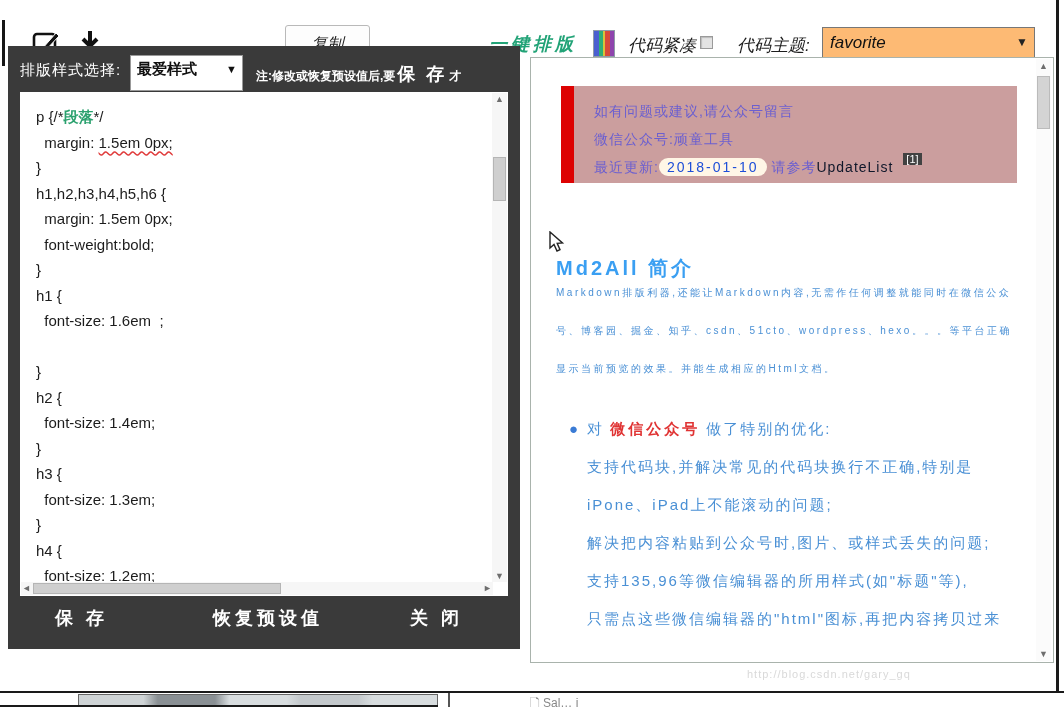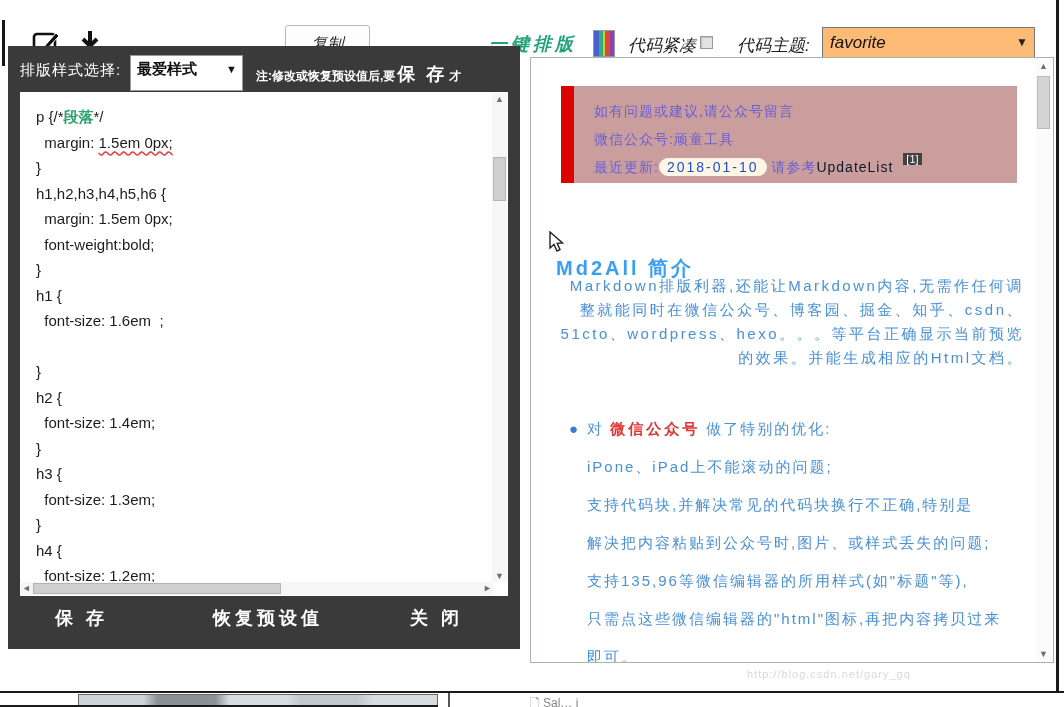--- a/index.html
+++ b/index.html
@@ -67,21 +67,21 @@
   #bq-date { background:#fff6e6; color:#1d4ed8; border-radius:9px; padding:1px 8px; letter-spacing:2px; }
   #bq-foot { background:#424242; color:#fff; font-size:11px; padding:0 3px;
              position:relative; top:-9px; margin-left:10px; letter-spacing:0; }
   #bq-link { color:#0f172a; }
 
   #pv-heading { position:absolute; left:25px; top:160px; color:#3a9ff2; font-size:20px;
                 font-weight:bold; letter-spacing:3px;margin-top:37px; }
   #cursor { position:absolute; left:17px; top:173px; }
 
   #pv-intro { position:absolute; left:25px; top:216px; width:468px; color:#4a90d5;
-              font-size:15px; line-height:24px; letter-spacing:2.5px;text-align:right; }
+              font-size:10px; line-height:38px; letter-spacing:2.5px; }
 
   #pv-bullet { position:absolute; left:56px; top:352px; width:440px; color:#4a90d5;
                font-size:15px; line-height:38px; letter-spacing:2px; }
   #pv-bullet .dot { position:absolute; left:-18px; top:0; color:#3a7bd5; font-size:15px; }
   #pv-bullet .hl { color:#e03333; font-weight:bold; letter-spacing:3px; }
   #bullet-lines div { white-space:nowrap; }
 
   
   #watermark { position:absolute; left:747px; top:668px; color:#d9d9d9; font-size:11px;
                letter-spacing:1px; white-space:nowrap; }
@@ -194,26 +194,25 @@
       <path d="M2 1 L2 17 L6 13.5 L9 20 L12 18.6 L9.2 12.4 L14.5 12 Z" fill="#fff" stroke="#222" stroke-width="1.4"></path>
     </svg>
   </span>
 
   <div id="pv-intro">Markdown排版利器,还能让Markdown内容,无需作任何调整就能同时在微信公众号、博客园、掘金、知乎、csdn、51cto、wordpress、hexo。。。等平台正确显示当前预览的效果。并能生成相应的Html文档。</div>
 
   <div id="pv-bullet">
     <span class="dot">●</span>
     <div><span>对 </span><span class="hl">微信公众号</span><span> 做了特别的优化:</span></div>
     <div id="bullet-lines">
+        <div>支持代码块,并解决常见的代码块换行不正确,特别是</div>
         <div>iPone、iPad上不能滚动的问题;</div>
-        <div>支持代码块,并解决常见的代码块换行不正确,特别是</div>
         <div>解决把内容粘贴到公众号时,图片、或样式丢失的问题;</div>
         <div>支持135,96等微信编辑器的所用样式(如"标题"等),</div>
         <div>只需点这些微信编辑器的"html"图标,再把内容拷贝过来</div>
-        <div>即可。</div>
       </div>
   </div>
 
   <div id="pv-vscroll">
     <span class="sarrow" style="left:3px;top:2px">▲</span>
     <div id="pv-vthumb"></div>
     <span class="sarrow" style="left:3px;bottom:2px">▼</span>
   </div>
 </div>
 

